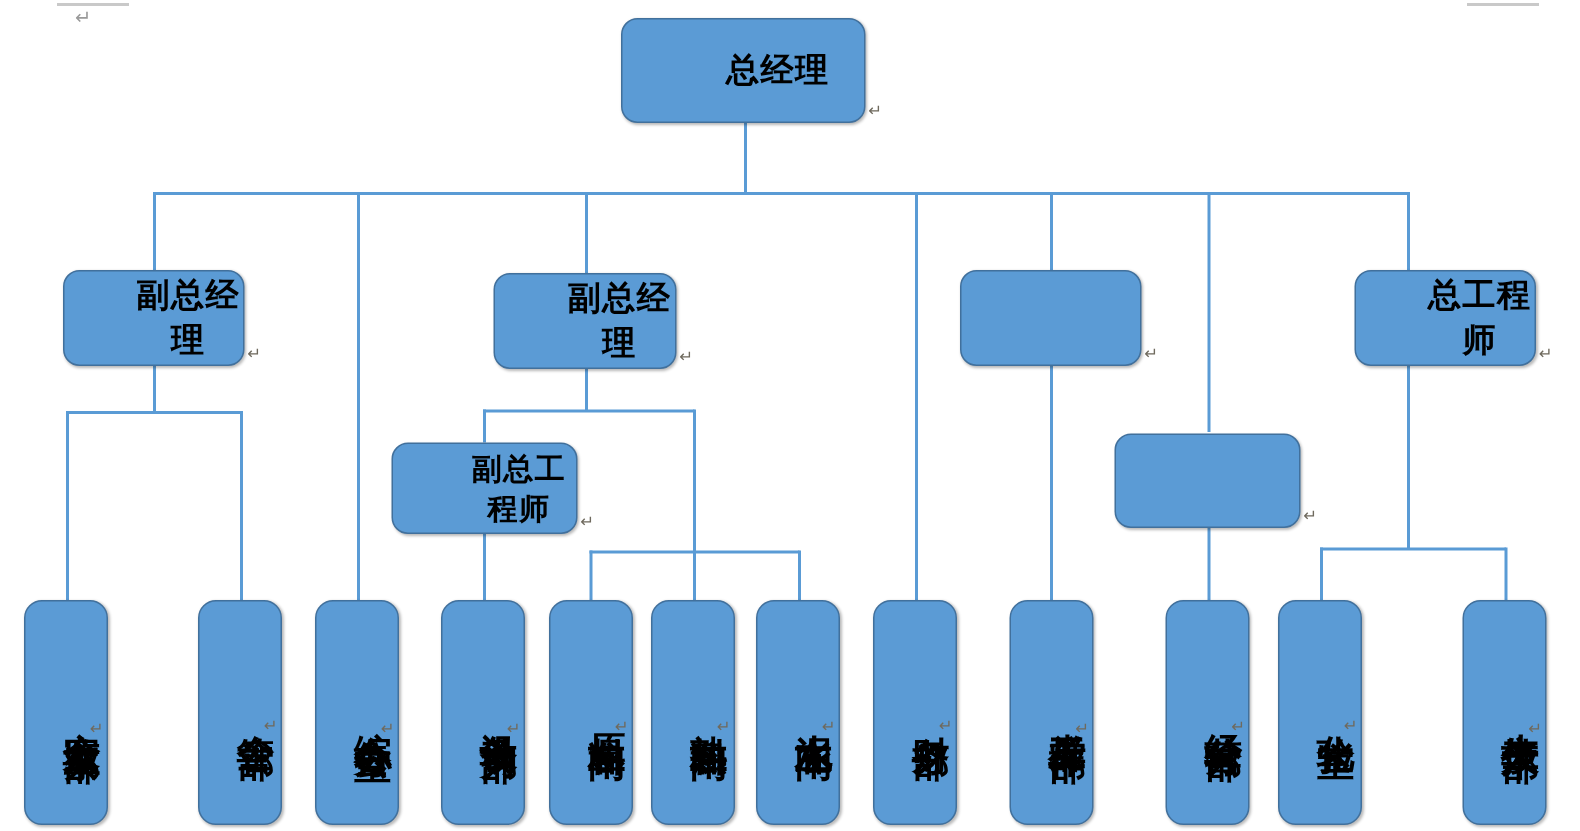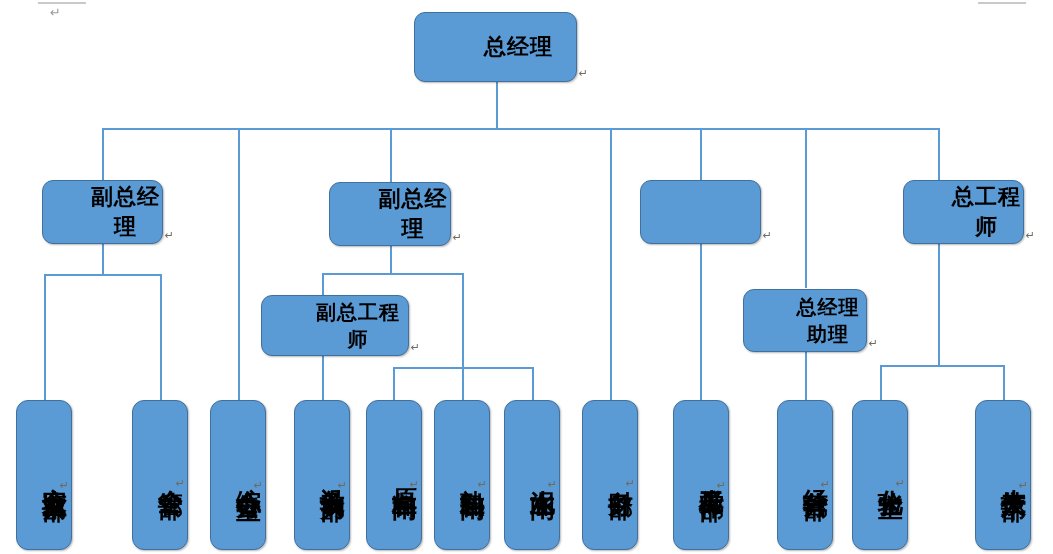--- a/index.html
+++ b/index.html
@@ -118,26 +118,25 @@
       <span class="pmk">↵</span>
   </div>
   <div class="node h-node" style="left:640px;top:180px;width:121px;height:64px;">
       <span class="pmk">↵</span>
   </div>
   <div class="node h-node" style="left:879px;top:180px;width:121px;height:64px;margin-left:24px;">
     <span class="txt">总工程师</span>
       <span class="pmk">↵</span>
   </div>
 
-  <div class="node h-node" style="left:261px;top:295px;width:148px;height:61px;font-size:20px;">
+  <div class="node h-node" style="left:261px;top:295px;width:124px;height:61px;font-size:20px;">
     <span class="txt">副总工程师</span>
       <span class="pmk">↵</span>
   </div>
   <div class="node h-node" style="left:743px;top:289px;width:124px;height:63px;font-size:20px;">
-    <span class="txt">总经理助理</span>
       <span class="pmk">↵</span>
   </div>
 
   <div class="node v-node" style="left:16px;top:400px;width:56px;height:150px;">
     <span class="txt">安全监察部</span>
       <span class="pmk">↵</span>
   </div>
   <div class="node v-node" style="left:132px;top:400px;width:56px;height:150px;">
     <span class="txt">企管部</span>
       <span class="pmk">↵</span>

